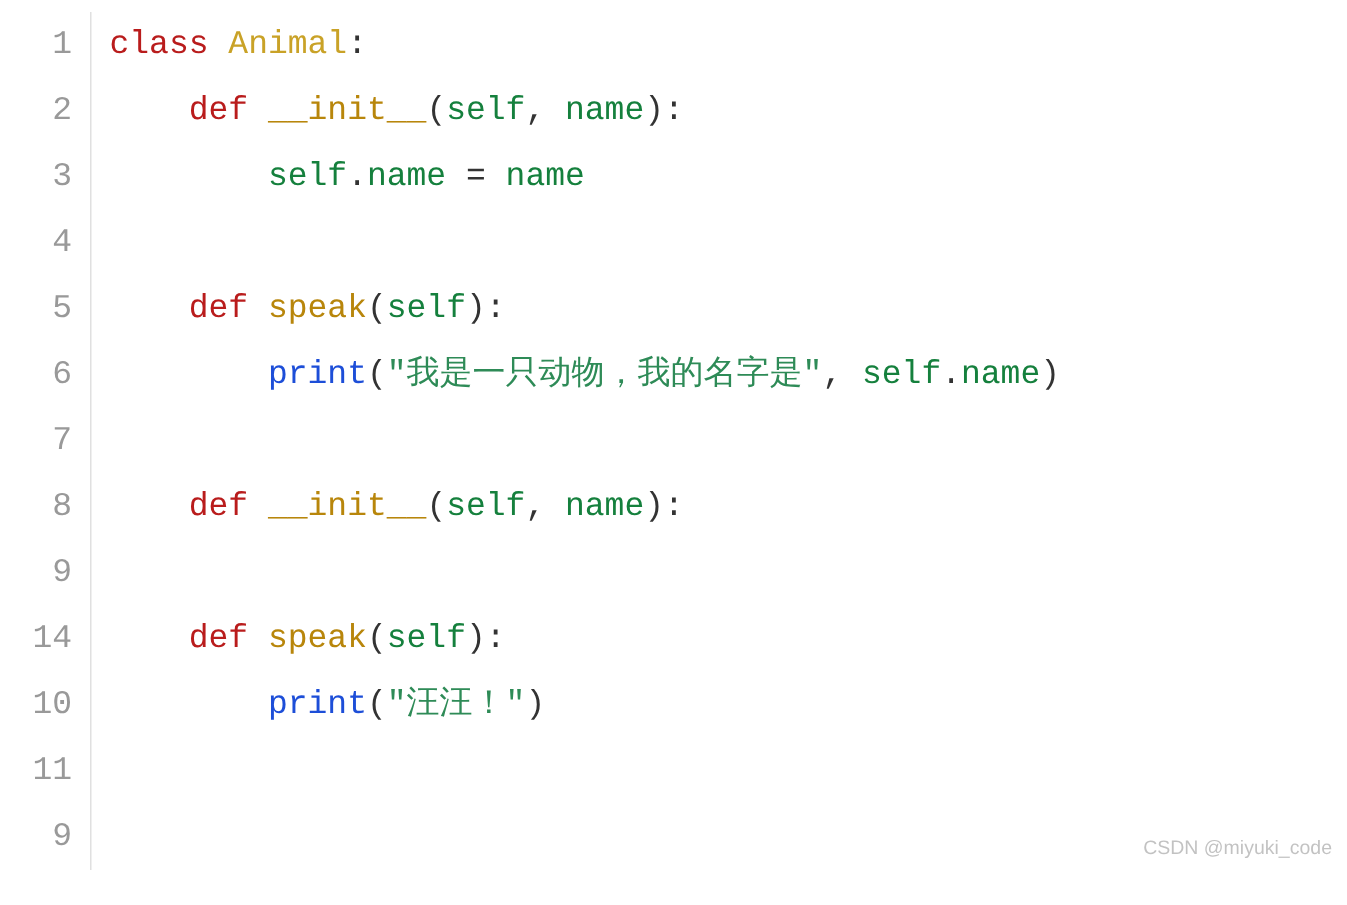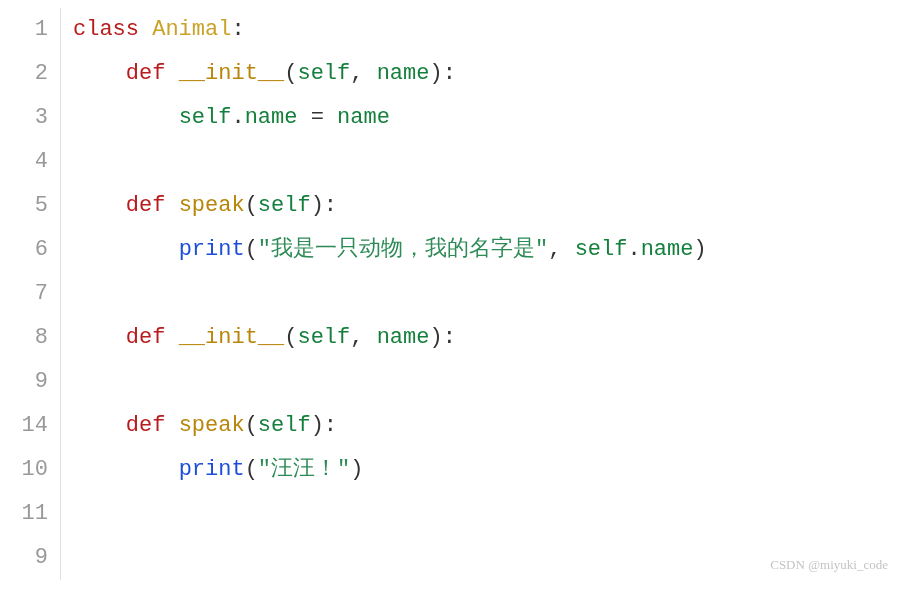--- a/index.html
+++ b/index.html
@@ -48,21 +48,21 @@
     .cls { color: #c9a227; }
     .fn { color: #b8860b; }
     .builtin { color: #1d4ed8; }
     .str { color: #2e8b57; }
     .txt { color: #15803d; }
     .punc { color: #333333; }
     .watermark {
       position: absolute;
       bottom: 6px;
       right: 10px;
-      font-family: Liberation Serif, serif;
+      font-family: Liberation Sans, sans-serif;
       font-size: 13px;
       color: rgba(120,120,120,0.45);
       user-select: none;
       pointer-events: none;
     }
   </style>
 </head>
 <body>
 
 <div class="code-container">

